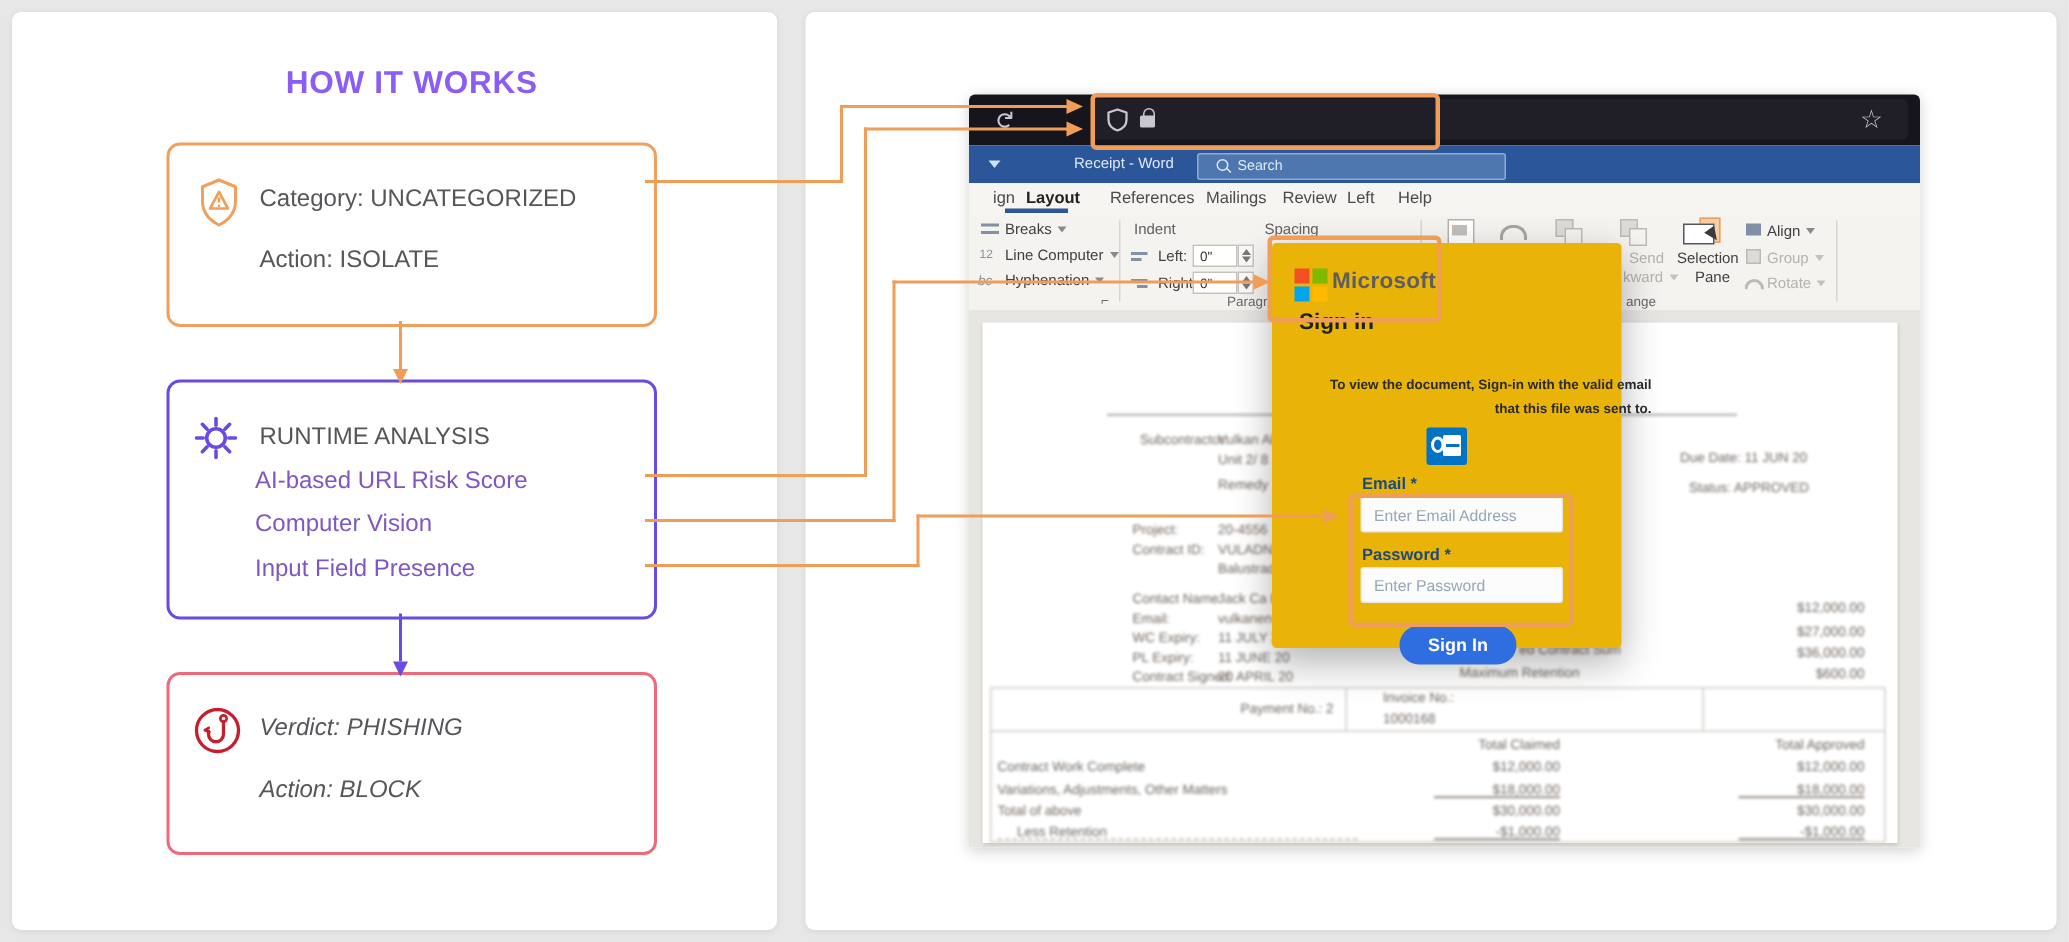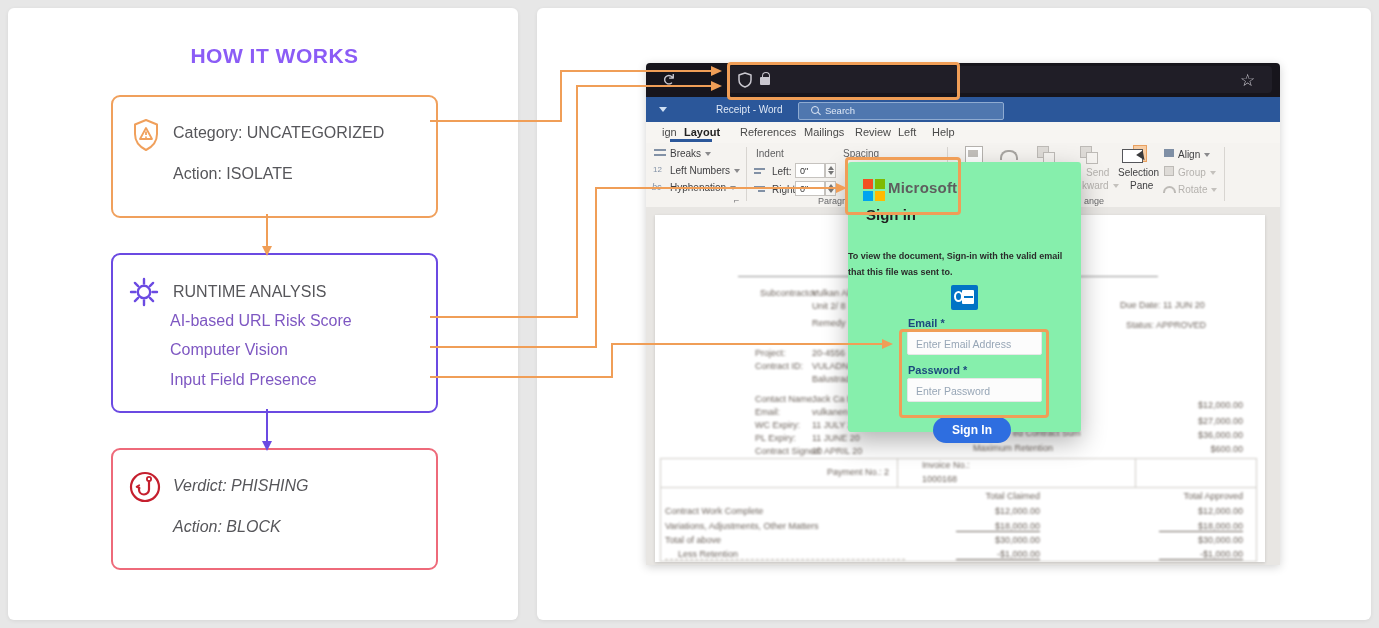--- a/index.html
+++ b/index.html
@@ -57,25 +57,25 @@
   .gsq{position:absolute;width:10px;height:10px;border:1px solid #bdbab6;background:#dedbd7;}
   
   #canvas{position:absolute;left:0;top:144px;width:634px;height:358px;background:#e8e6e3;}
   #page{position:absolute;left:9px;top:8px;width:610px;height:347px;background:#fff;box-shadow:0 1px 3px rgba(0,0,0,.15);}
   #doc{position:absolute;left:0;top:0;width:634px;height:358px;filter:blur(1px);color:#6e655e;font-size:9px;}
   .drow{position:absolute;white-space:nowrap;}
   .dval{position:absolute;white-space:nowrap;}
   .dright{position:absolute;width:84px;text-align:right;white-space:nowrap;}
   .u{border-bottom:1px solid #6e655e;}
   
-  #dialog{position:absolute;left:202px;top:99px;width:233px;height:270px;background:#86efac;border-radius:3px;box-shadow:0 10px 26px rgba(0,0,0,.3);z-index:30;}
+  #dialog{position:absolute;left:202px;top:99px;width:233px;height:270px;background:#eab308;border-radius:3px;box-shadow:0 10px 26px rgba(0,0,0,.3);z-index:30;}
   .mssq{position:absolute;width:10px;height:10px;}
   .msname{position:absolute;left:40px;top:17px;font-size:15px;font-weight:600;color:#5e5e5e;letter-spacing:.2px;}
   .signin{position:absolute;left:18px;top:44px;font-size:15px;font-weight:bold;color:#1f1f1f;}
-  .dlgbody{position:absolute;left:0;top:86px;width:253px;text-align:left;font-size:9px;font-weight:bold;color:#2b2b2b;line-height:16px;}
+  .dlgbody{position:absolute;left:0;top:86px;width:253px;text-align:right;font-size:9px;font-weight:bold;color:#2b2b2b;line-height:16px;}
   #olicon{position:absolute;left:103px;top:123px;width:27px;height:25px;background:#0173c5;border-radius:2px;}
   #olicon .env{position:absolute;left:11px;top:5px;width:12px;height:14px;background:#fff;border-radius:1px;}
   #olicon .envl{position:absolute;left:12.5px;top:11px;width:9px;height:2px;background:#0173c5;}
   #olicon .oo{position:absolute;left:3px;top:6px;width:9px;height:11px;border:2.4px solid #fff;border-radius:50%;background:#0173c5;box-sizing:border-box;}
   .flabel{position:absolute;left:60px;font-size:11px;font-weight:bold;color:#1c4a7e;}
   .finput{position:absolute;left:59px;width:135px;height:24px;background:#fcfcfc;border:1px solid #e7e7e7;border-radius:2px;font-size:10.5px;color:#97a6b6;padding:6px 0 0 8px;box-sizing:border-box;}
   #signbtn{position:absolute;left:85px;top:255px;width:78px;height:26px;background:#2e6ee0;border:none;border-radius:13px;color:#fff;font-size:12px;font-weight:bold;font-family:inherit;z-index:31;}
   .selpane-base{position:absolute;width:19px;height:12px;background:#fff;border:1.4px solid #55565a;}
   .selpane-or{position:absolute;width:12px;height:15px;background:#f7cda4;border:1px solid #e8a060;}
   .cursor{position:absolute;width:0;height:0;border-left:4px solid transparent;border-right:4px solid transparent;border-top:9px solid #3a3a3c;transform:rotate(-35deg);}
@@ -210,21 +210,21 @@
       <span class="wtab" style="left:240px;">Left</span>
       <span class="wtab" style="left:274px;">Help</span>
     </div>
 
     <div id="ribbon">
       
       <span class="micon" style="left:8px;top:6px;width:12px;height:2px;"></span>
       <span class="micon" style="left:8px;top:11px;width:12px;height:2px;"></span>
       <span class="rtxt" style="left:24px;top:5px;"><span>Breaks</span><i class="chv"></i></span>
       <span class="rtxt" style="left:7px;top:22px;color:#8291a6;font-size:8px;">12</span>
-      <span class="rtxt" style="left:24px;top:22px;"><span>Left Numbers</span><i class="chv"></i></span>
+      <span class="rtxt" style="left:24px;top:22px;"><span>Line Computer</span><i class="chv"></i></span>
       <span class="rtxt" style="left:6px;top:39px;color:#8291a6;font-size:9px;font-style:italic;">bc</span>
       <span class="rtxt" style="left:24px;top:39px;"><span>Hyphenation</span><i class="chv"></i></span>
       <span class="rtxt grp" style="left:88px;top:52px;">⌐</span>
       <div class="rdiv" style="left:100px;"></div>
 
       
       <span class="rtxt" style="left:110px;top:5px;color:#5f5f61;">Indent</span>
       <span class="micon" style="left:108px;top:25px;width:11px;height:2px;"></span>
       <span class="micon" style="left:108px;top:29px;width:7px;height:2px;"></span>
       <span class="rtxt" style="left:126px;top:23px;">Left:</span>

